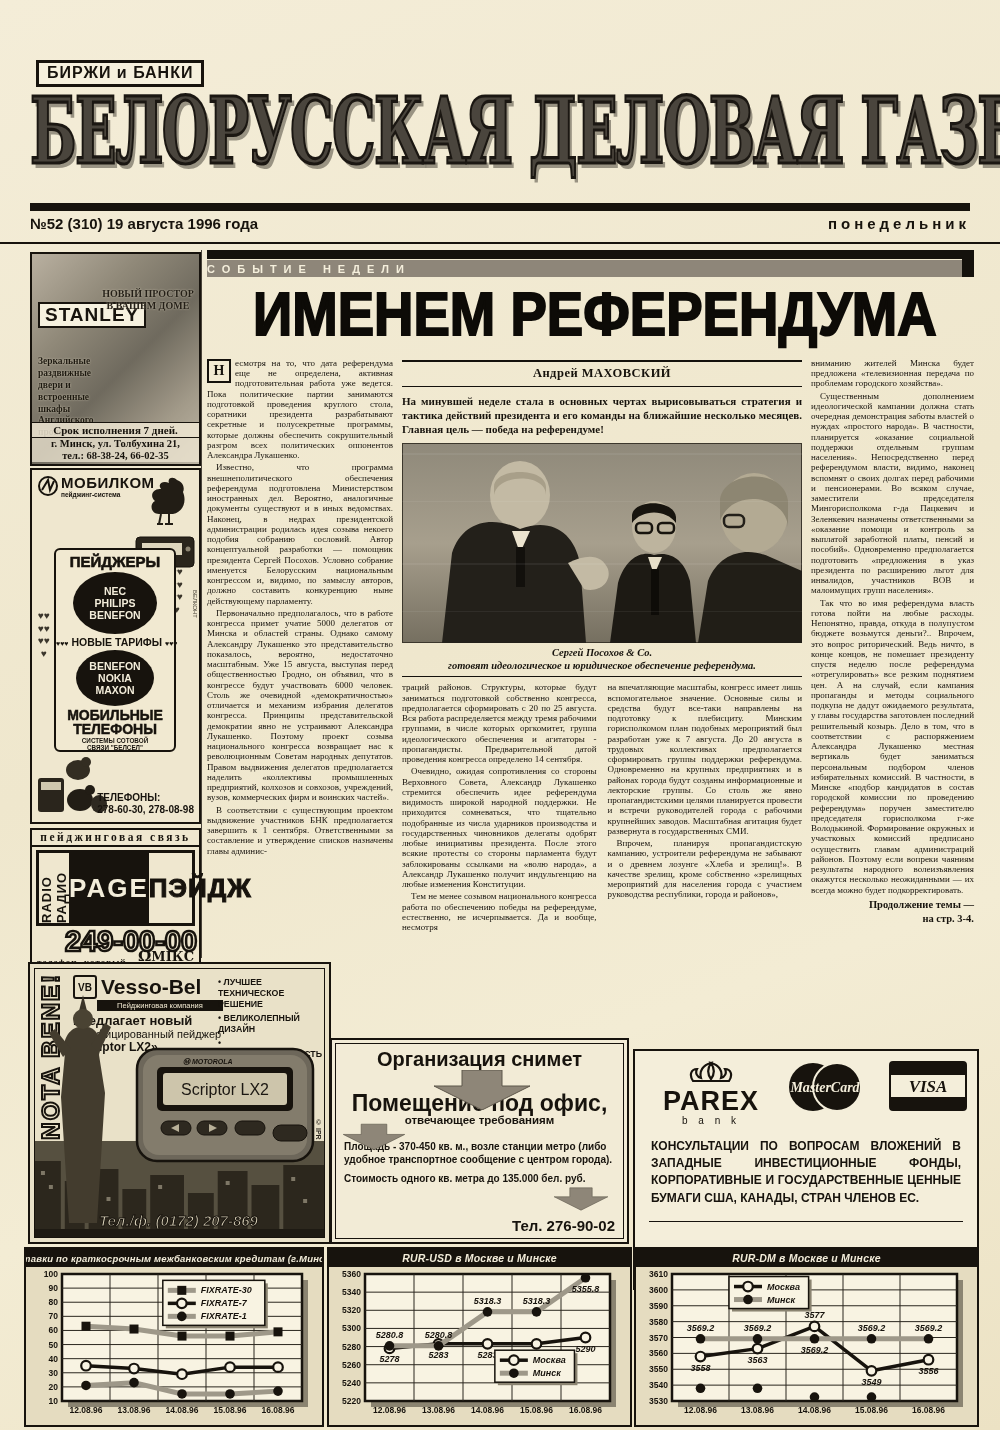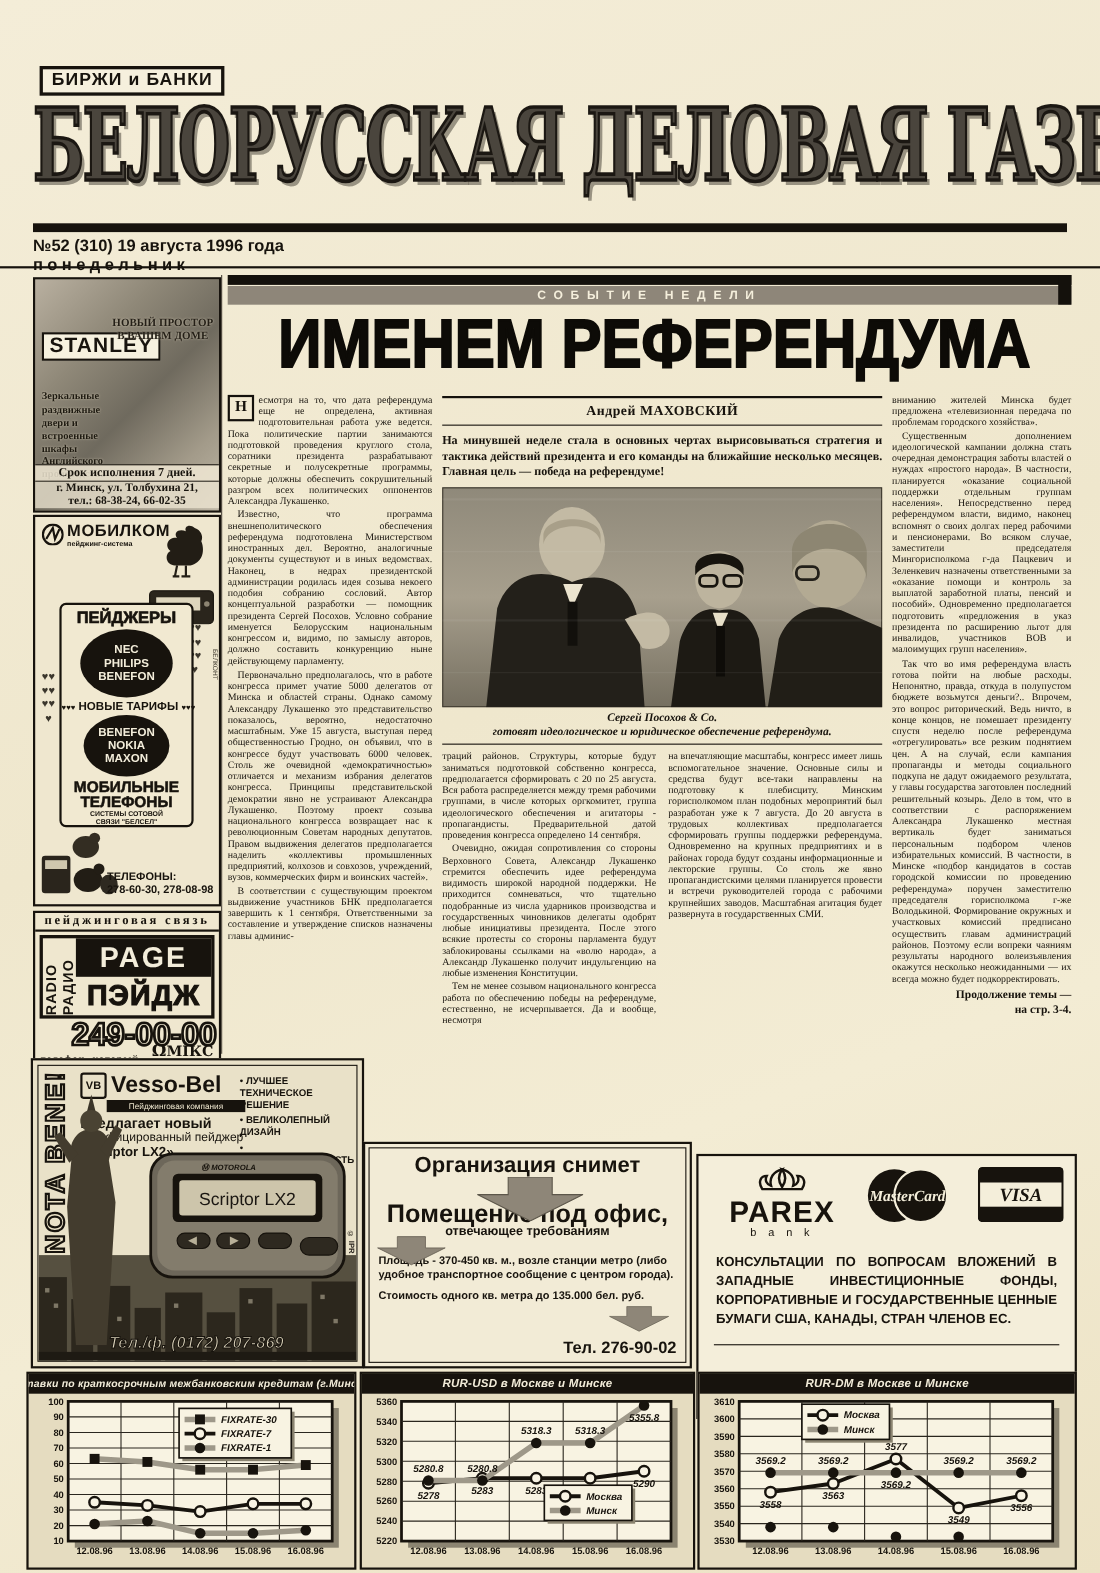--- a/index.html
+++ b/index.html
@@ -10,29 +10,29 @@
 
   
   #kicker{left:36px;top:60px;border:3px solid #17130d;padding:1px 8px 2px;background:#f6f0dd;
     font-family:"Liberation Sans",sans-serif;font-weight:bold;font-size:16px;letter-spacing:1px;}
   #mast-title{left:30px;top:84px;white-space:nowrap;font-family:"DejaVu Serif",serif;font-weight:700;
     font-size:70px;letter-spacing:-2px;line-height:1.05;color:#4a453d;
     -webkit-text-stroke:2.5px #1b1712;text-shadow:4px 4px 0 rgba(45,40,32,.45);
     transform:scaleX(.78) scaleY(1.30);transform-origin:left top;}
   #mast-rule{left:30px;top:203px;width:940px;height:8px;background:#17130d;}
   #issue-line{left:30px;top:215px;width:940px;display:flex;justify-content:space-between;
-    font-family:"Liberation Sans",sans-serif;font-weight:bold;font-size:15px;flex-direction:column;}
+    font-family:"Liberation Sans",sans-serif;font-weight:bold;font-size:15px;}
   #weekday{letter-spacing:4px;}
   #issue-rule{left:0;top:242px;width:1000px;height:2px;background:#17130d;}
   #side-rule{left:201px;top:250px;width:1px;height:708px;background:#4a443a;}
 
   
   #article{left:207px;top:250px;width:767px;height:790px;}
   .art-topbar{height:9px;background:#14110c;}
-  .art-banner{height:17px;background:#8e8679;position:relative;display:flex;align-items:center;justify-content:center;margin-top:1px;}
+  .art-banner{height:17px;background:#8e8679;position:relative;display:flex;align-items:center;margin-top:1px;}
   .art-banner span{font-family:"Liberation Sans",sans-serif;font-weight:bold;font-size:11px;letter-spacing:7px;color:#f5efdc;}
   .art-banner::after{content:"";position:absolute;right:0;top:-10px;width:12px;height:27px;background:#14110c;}
   #headline{margin-top:8px;text-align:center;font-family:"Liberation Sans",sans-serif;font-weight:700;
     font-size:62px;line-height:.95;color:#0d0b07;-webkit-text-stroke:2px #0d0b07;
     transform:scaleX(.88);transform-origin:center top;white-space:nowrap;}
   #art-cols{display:flex;gap:9px;margin-top:14px;}
   .c1{width:186px;} .cmid{width:400px;} .c4{width:163px;}
   .body-text p{margin:0 0 2px;text-indent:9px;font-size:9px;line-height:1.14;text-align:justify;}
   .body-text p.first{text-indent:0;}
   .dropcap{float:left;width:20px;height:20px;border:2px solid #14110c;margin:1px 4px 1px 0;
@@ -77,21 +77,21 @@
     -webkit-text-stroke:.5px #17130d;}
   .mk-phones-s{font-family:"Liberation Sans",sans-serif;font-weight:bold;font-size:6.3px;margin-top:1px;}
   .hearts-v{position:absolute;width:12px;color:#3b362c;font-size:10px;line-height:1.25;text-align:center;word-break:break-all;}
   #mk-tel{right:5px;bottom:6px;text-align:left;font-family:"Liberation Sans",sans-serif;font-weight:bold;font-size:10px;line-height:1.2;}
   #mk-vert{right:1px;top:120px;font-size:6px;font-family:"Liberation Sans",sans-serif;writing-mode:vertical-rl;color:#443e32;}
   #ad-page{left:30px;top:828px;width:167px;height:132px;background:#efe7cf;}
   #pg-head{border-bottom:2px solid #17130d;font-weight:bold;font-size:11.5px;letter-spacing:2.5px;text-align:center;padding:1px 0 2px;}
   #pg-main{position:relative;height:70px;margin:3px 4px 0;border:3px solid #17130d;display:flex;}
   .pg-vert{writing-mode:vertical-rl;transform:rotate(180deg);font-family:"Liberation Sans",sans-serif;
     font-weight:bold;font-size:13px;letter-spacing:1px;line-height:1;padding:0 1px;}
-  #pg-right{flex:1;display:flex;flex-direction:column;}
+  #pg-right{flex:1;display:flex;}
   #pg-page{flex:1;background:#17130d;color:#f3edda;display:flex;align-items:center;justify-content:center;
     font-family:"Liberation Sans",sans-serif;font-weight:bold;font-size:26px;letter-spacing:2px;}
   #pg-ru{flex:1;display:flex;align-items:center;justify-content:center;font-family:"Liberation Sans",sans-serif;
     font-weight:bold;font-size:26px;letter-spacing:1px;-webkit-text-stroke:1px #17130d;}
   #pg-phone{font-family:"Liberation Sans",sans-serif;font-weight:bold;font-size:29px;letter-spacing:0;
     text-align:center;line-height:1;margin-top:1px;color:#f0e8d0;-webkit-text-stroke:2.5px #17130d;white-space:nowrap;padding-left:31px;}
   #pg-slogan{margin:1px 0 0 5px;font-weight:bold;font-size:9px;line-height:1.15;letter-spacing:1px;}
   #pg-logo{position:absolute;right:5px;bottom:3px;text-align:center;font-family:"DejaVu Serif",serif;
     font-weight:bold;font-size:13px;line-height:.9;}
   #pg-logo small{font-size:6px;letter-spacing:1px;font-family:"Liberation Sans",sans-serif;}
@@ -321,20 +321,21 @@
         </div>
         <div class="cap-rule"></div>
         <div class="subcols body-text">
           <div>
             <p class="first">траций районов. Структуры, которые будут заниматься подготовкой собственно конгресса, предполагается сформировать с 20 по 25 августа. Вся работа распределяется между тремя рабочими группами, в числе которых оргкомитет, группа идеологического обеспечения и агитаторы - пропагандисты. Предварительной датой проведения конгресса определено 14 сентября.</p>
             <p>Очевидно, ожидая сопротивления со стороны Верховного Совета, Александр Лукашенко стремится обеспечить идее референдума видимость широкой народной поддержки. Не приходится сомневаться, что тщательно подобранные из числа ударников производства и государственных чиновников делегаты одобрят любые инициативы президента. После этого всякие протесты со стороны парламента будут заблокированы ссылками на «волю народа», а Александр Лукашенко получит индульгенцию на любые изменения Конституции.</p>
             <p>Тем не менее созывом национального конгресса работа по обеспечению победы на референдуме, естественно, не исчерпывается. Да и вообще, несмотря</p>
           </div>
           <div>
             <p class="first">на впечатляющие масштабы, конгресс имеет лишь вспомогательное значение. Основные силы и средства будут все-таки направлены на подготовку к плебисциту. Минским горисполкомом план подобных мероприятий был разработан уже к 7 августа. До 20 августа в трудовых коллективах предполагается сформировать группы поддержки референдума. Одновременно на крупных предприятиях и в районах города будут созданы информационные и лекторские группы. Со столь же явно пропагандистскими целями планируется провести и встречи руководителей города с рабочими крупнейших заводов. Масштабная агитация будет развернута в государственных СМИ.</p>
+            <p>Впрочем, планируя пропагандистскую кампанию, устроители референдума не забывают и о древнем лозунге «Хлеба и зрелищ!». В качестве зрелищ, кроме собственно «зрелищных мероприятий для населения города с участием руководства республики, города и районов»,</p>
           </div>
         </div>
       </div>
       <div class="c4 body-text">
         <p class="first">вниманию жителей Минска будет предложена «телевизионная передача по проблемам городского хозяйства».</p>
         <p>Существенным дополнением идеологической кампании должна стать очередная демонстрация заботы властей о нуждах «простого народа». В частности, планируется «оказание социальной поддержки отдельным группам населения». Непосредственно перед референдумом власти, видимо, наконец вспомнят о своих долгах перед рабочими и пенсионерами. Во всяком случае, заместители председателя Мингорисполкома г-да Пацкевич и Зеленкевич назначены ответственными за «оказание помощи и контроль за выплатой заработной платы, пенсий и пособий». Одновременно предполагается подготовить «предложения в указ президента по расширению льгот для инвалидов, участников ВОВ и малоимущих групп населения».</p>
         <p>Так что во имя референдума власть готова пойти на любые расходы. Непонятно, правда, откуда в полупустом бюджете возьмутся деньги?.. Впрочем, это вопрос риторический. Ведь ничто, в конце концов, не помешает президенту спустя неделю после референдума «отрегулировать» все резким поднятием цен. А на случай, если кампания пропаганды и методы социального подкупа не дадут ожидаемого результата, у главы государства заготовлен последний решительный козырь. Дело в том, что в соответствии с распоряжением Александра Лукашенко местная вертикаль будет заниматься персональным подбором членов избирательных комиссий. В частности, в Минске «подбор кандидатов в состав городской комиссии по проведению референдума» поручен заместителю председателя горисполкома г-же Володькиной. Формирование окружных и участковых комиссий предписано осуществить главам администраций районов. Поэтому если вопреки чаяниям результаты народного волеизъявления окажутся несколько неожиданными — их всегда можно будет подкорректировать.</p>
         <div class="continuation">
           <div>Продолжение темы —</div>
           <div>на стр. 3-4.</div>

